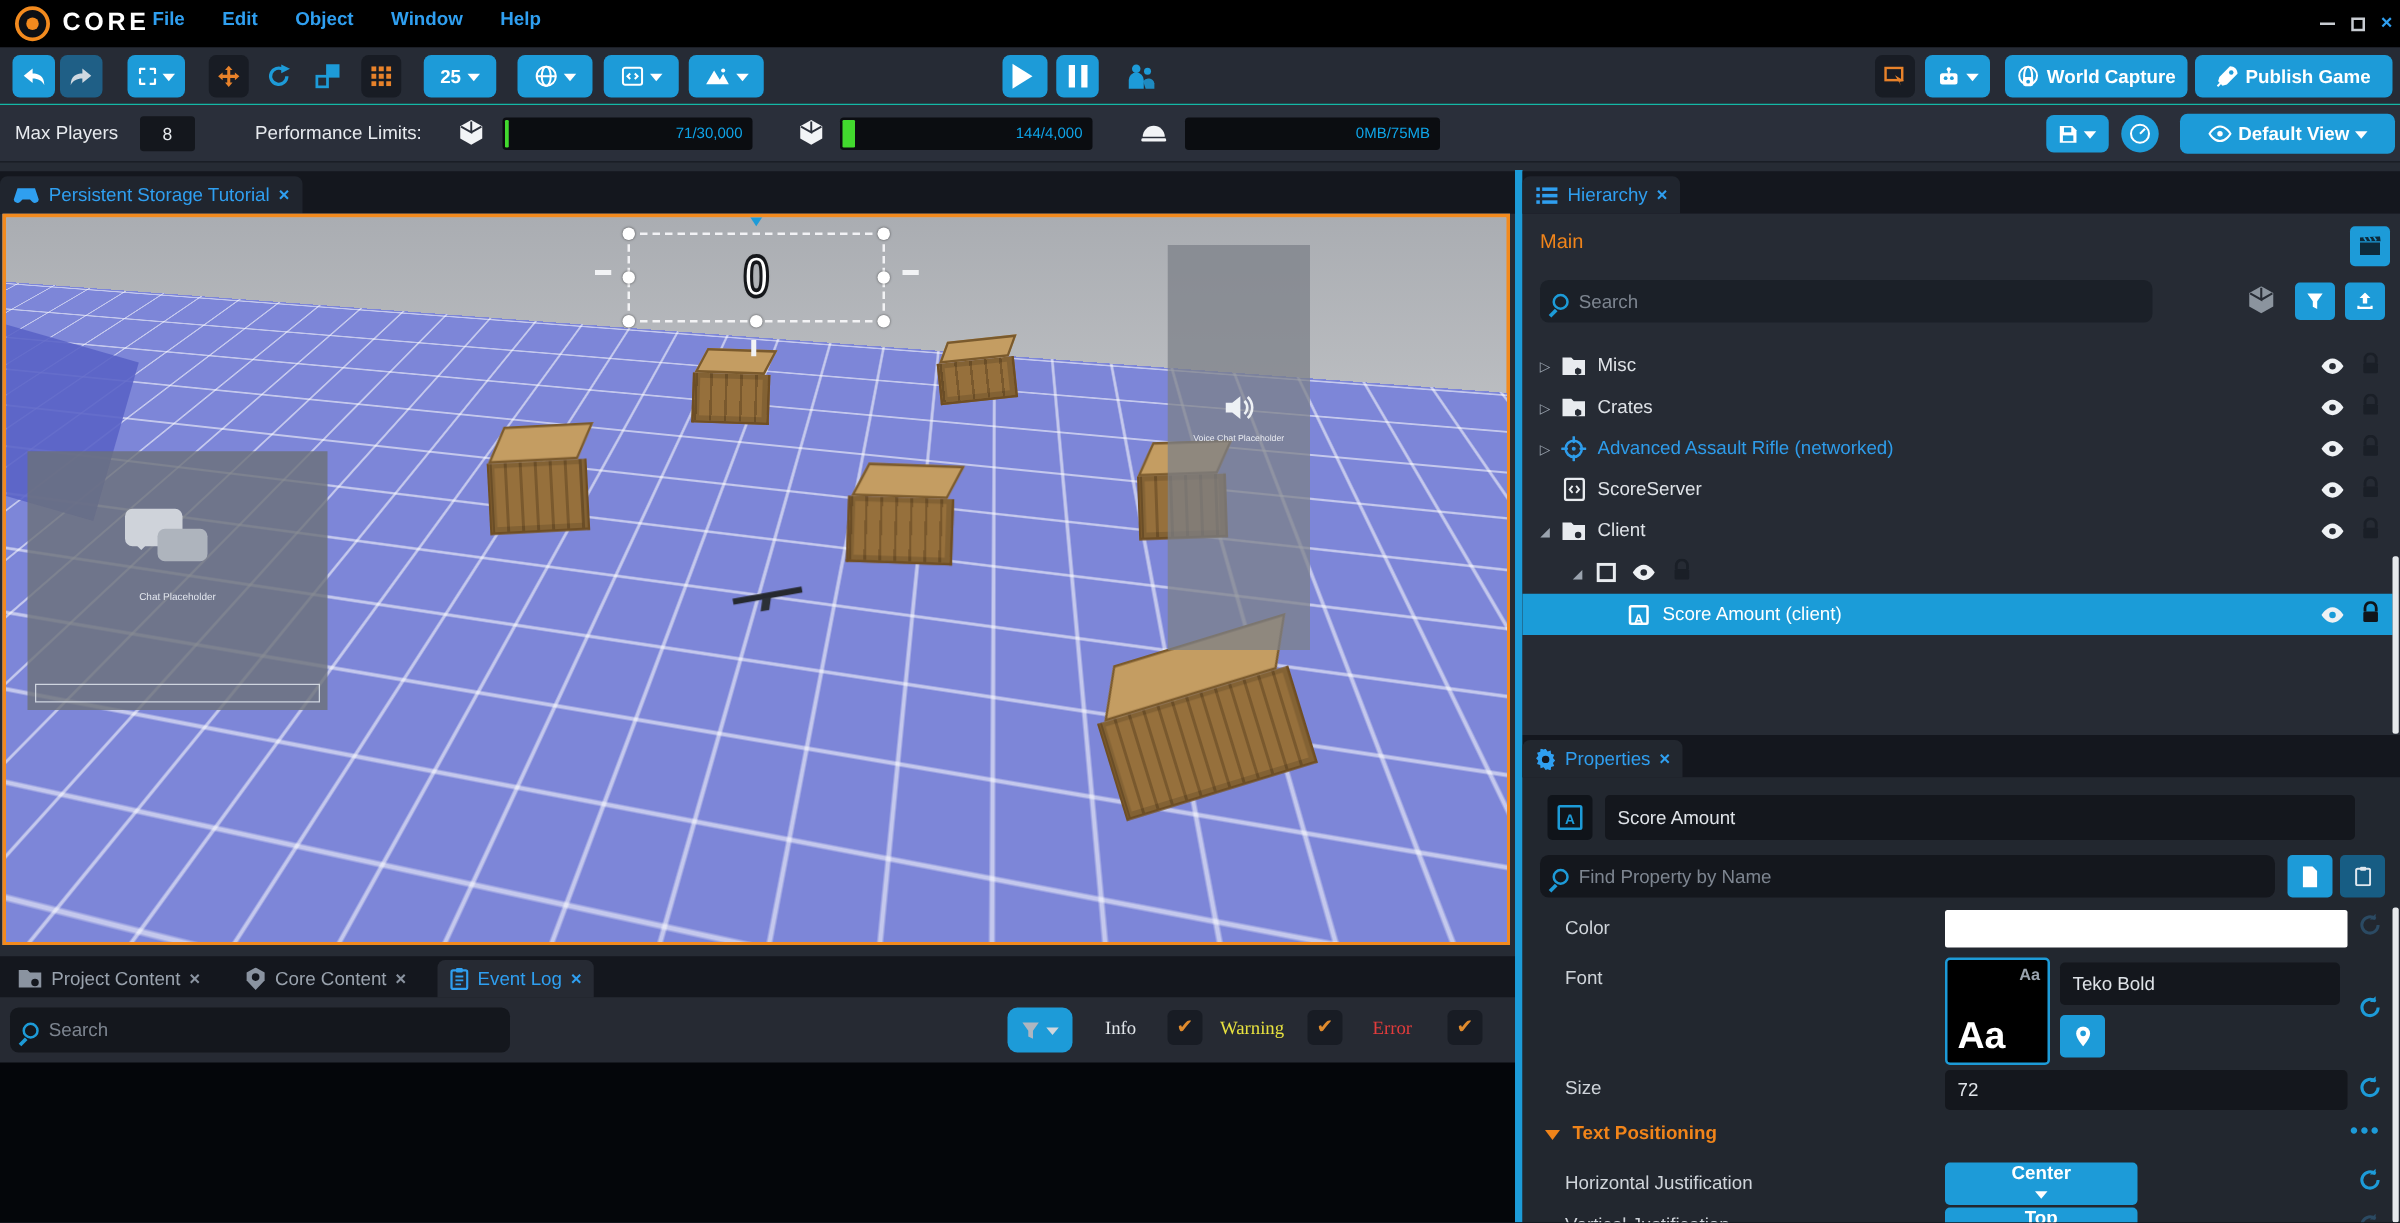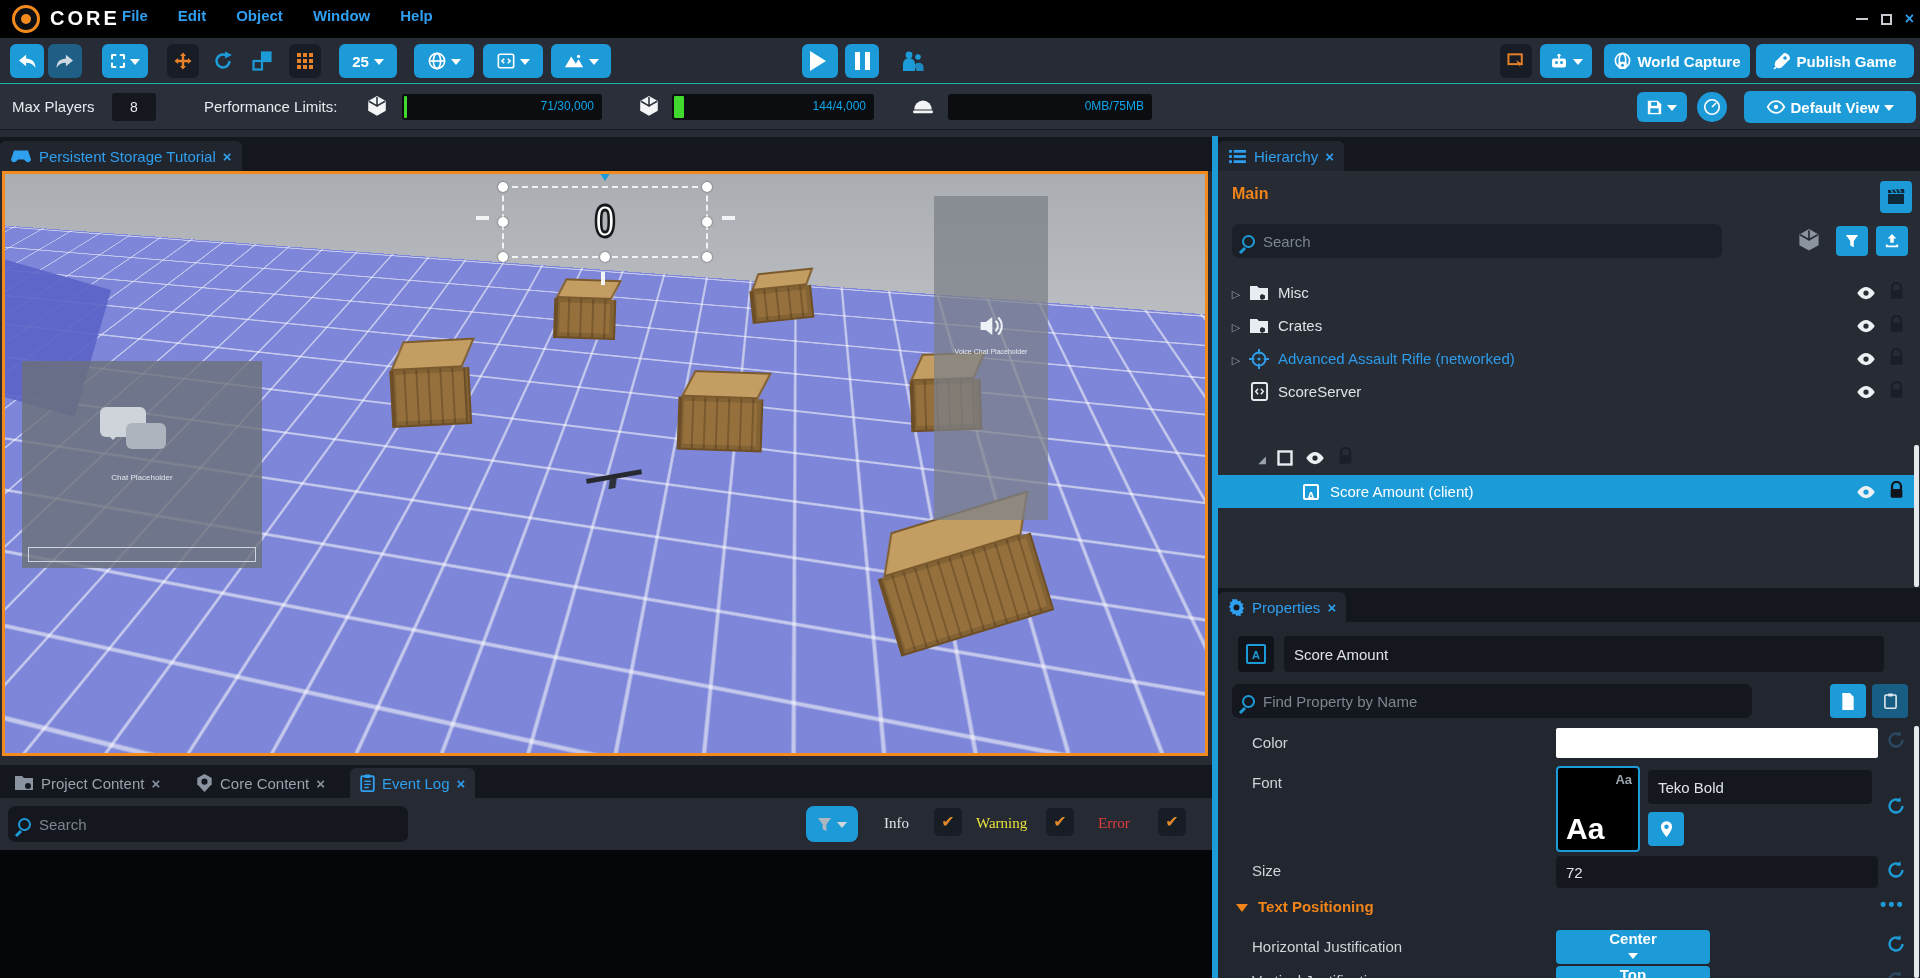--- a/index.html
+++ b/index.html
@@ -120,21 +120,21 @@
   .filterlbl { position:absolute; top:815px; font-family:Liberation Serif, serif; font-size:15px; }
   .cb { position:absolute; top:808px; width:28px; height:28px; background:#181c24; border-radius:5px; text-align:center; }
   .cb::after { content:"\2714"; color:#e08b2d; font-size:16px; line-height:28px; }
 
   
   .vdivider { left:1212px; top:136px; width:6px; height:842px; background:#1c9bd8; }
 
   
   .h-band { left:1218px; top:137px; width:702px; height:34px; }
   .h-body { left:1218px; top:171px; width:702px; height:417px; background:#262b34; }
-  .scene-name { position:absolute; left:14px; top:14px; color:#f0841a; font-weight:bold; font-size:16px; }
+  .scene-name { position:absolute; left:14px; top:14px; color:#f0841a; font-weight:normal; font-size:16px; }
   .sqbtn { position:absolute; border-radius:4px; display:flex; align-items:center; justify-content:center; }
   .hrow { position:absolute; left:0; width:696px; height:31px; display:flex; align-items:center; color:#dfe3e8; font-size:15px; }
   .hrow.sel { background:#1b9cd8; color:#fff; height:33px; }
   .tcar { width:16px; text-align:center; flex:none; }
   .tcar.col::before { content:"\25B7"; color:#9aa3ae; font-size:11px; }
   .tcar.exp::before { content:"\25E2"; color:#9aa3ae; font-size:10px; }
   .hicon { width:22px; margin:0 8px 0 4px; flex:none; display:flex; justify-content:center; }
   .hlabel { flex:1; white-space:nowrap; overflow:hidden; }
   .hrow .rowctl { display:flex; align-items:center; gap:12px; margin-right:10px; }
   .networked { color:#2e9cea; }
@@ -611,20 +611,40 @@
           <svg width="22" height="14" viewBox="0 0 24 16" fill="#eef1f4">
             <path d="M12 1C6 1 2 8 2 8s4 7 10 7 10-7 10-7-4-7-10-7z"></path>
             <circle class="pupil" cx="12" cy="8" r="3"></circle>
           </svg>
           <span class="lockc"><svg width="15" height="18" viewBox="0 0 16 20" fill="currentColor">
               <path d="M3 9V6a5 5 0 0 1 10 0v3" fill="none" stroke="currentColor" stroke-width="2.5"></path>
               <rect x="1.5" y="9" width="13" height="9.5" rx="1.5"></rect>
             </svg></span>
         </span>
     </div>
+    <div class="hrow" style="top:238px">
+      <span class="tcar exp" style="margin-left:10px"></span>
+      <span class="hicon">
+          <svg width="20" height="16" viewBox="0 0 20 16" fill="#e8ebef">
+            <path d="M1 1h7l2 2h9v12H1z"></path>
+            <circle cx="13.5" cy="11" r="2.6" fill="#262b34"></circle>
+          </svg>
+        </span>
+      <span class="hlabel">Client</span>
+      <span class="rowctl">
+          <svg width="22" height="14" viewBox="0 0 24 16" fill="#eef1f4">
+            <path d="M12 1C6 1 2 8 2 8s4 7 10 7 10-7 10-7-4-7-10-7z"></path>
+            <circle class="pupil" cx="12" cy="8" r="3"></circle>
+          </svg>
+          <span class="lockc"><svg width="15" height="18" viewBox="0 0 16 20" fill="currentColor">
+              <path d="M3 9V6a5 5 0 0 1 10 0v3" fill="none" stroke="currentColor" stroke-width="2.5"></path>
+              <rect x="1.5" y="9" width="13" height="9.5" rx="1.5"></rect>
+            </svg></span>
+        </span>
+    </div>
     <div class="hrow" style="top:271px">
       <span class="tcar exp" style="margin-left:36px"></span>
       <span class="hicon">
           <svg width="16" height="16" viewBox="0 0 16 16">
             <rect x="1.5" y="1.5" width="13" height="13" fill="none" stroke="#e8ebef" stroke-width="2.4"></rect>
           </svg>
         </span>
       <span class="rowctl">
           <svg width="22" height="14" viewBox="0 0 24 16" fill="#eef1f4">
             <path d="M12 1C6 1 2 8 2 8s4 7 10 7 10-7 10-7-4-7-10-7z"></path>
@@ -665,21 +685,21 @@
         </svg>
       <span>Properties</span>
       <span class="tabx">×</span>
     </div>
   </div>
   <div class="abs p-body">
     <div class="sqbtn" style="left:20px;top:14px;width:36px;height:36px;background:#10141a">
       <span class="aicon" style="color:#1d9bd8;width:20px;height:20px"></span>
     </div>
     <input class="pinput" style="left: 66px; top: 14px; width: 600px; height: 36px;" value="Score Amount">
-    <div class="searchbox" style="left:14px;top:62px;width:520px;height:34px;position:absolute">
+    <div class="searchbox" style="left:14px;top:62px;width:588px;height:34px;position:absolute">
       <span class="mag"></span>
       <input placeholder="Find Property by Name" style="">
     </div>
     <div class="sqbtn blue" style="left:612px;top:62px;width:36px;height:34px">
       <svg width="14" height="17" viewBox="0 0 14 18" fill="#fff">
           <path d="M1 0h8l4 4v14H1z"></path>
         </svg>
     </div>
     <div class="sqbtn" style="left:654px;top:62px;width:36px;height:34px;background:#175d84">
       <svg width="13" height="16" viewBox="0 0 16 20">

